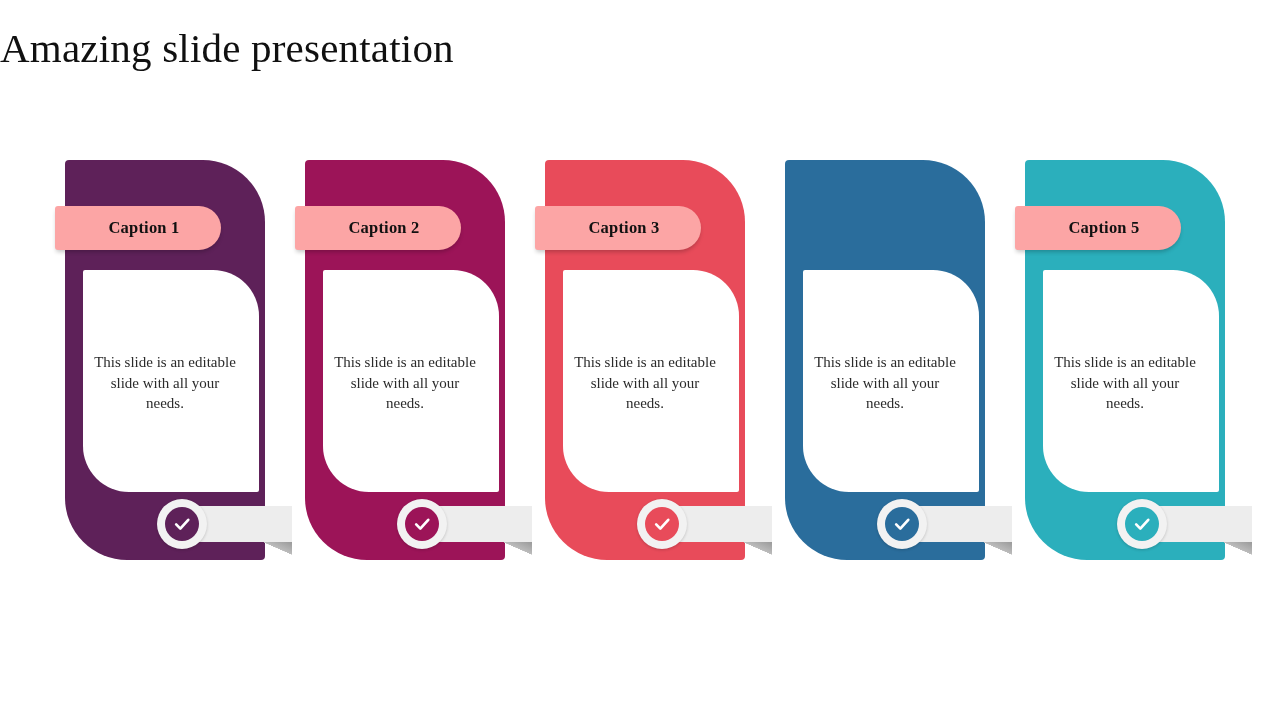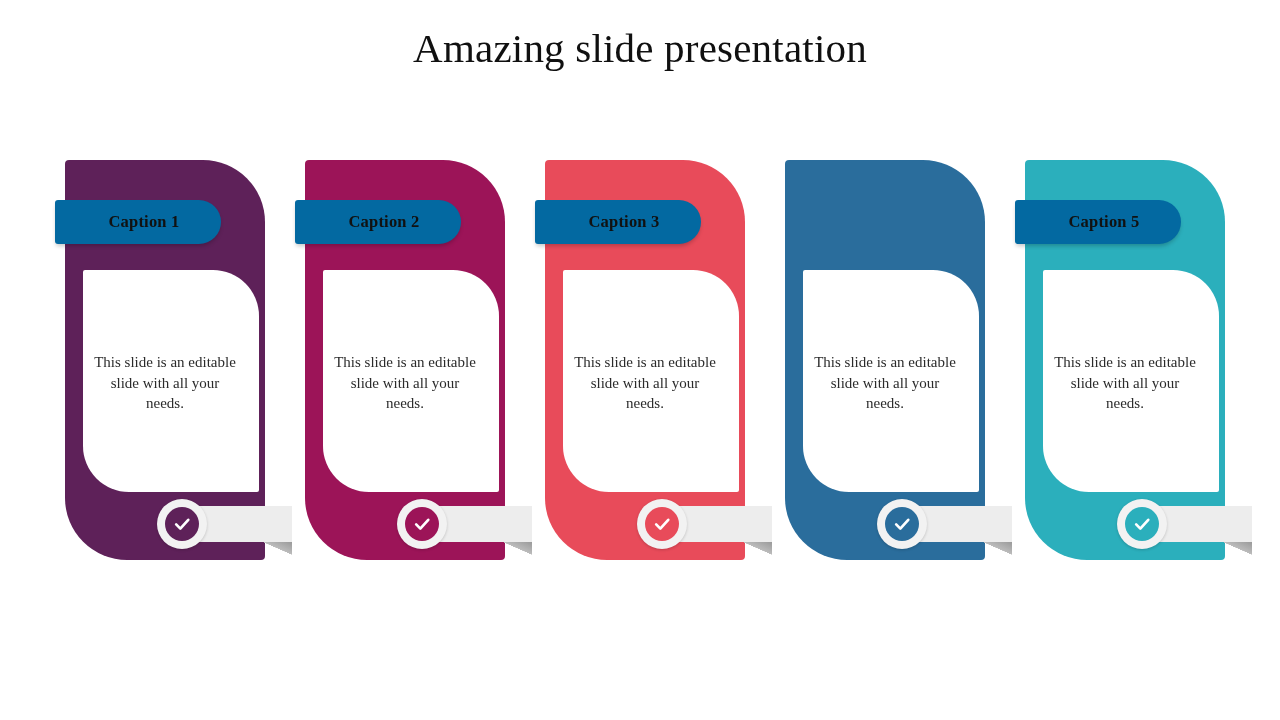--- a/index.html
+++ b/index.html
@@ -18,21 +18,21 @@
     height: 720px;
     background: #ffffff;
   }
 
   
   .slide-title {
     position: absolute;
     top: 26px;
     left: 0;
     width: 1280px;
-    text-align: center;
+    text-align: left;
     font-family: "Liberation Serif", "DejaVu Serif", serif;
     font-size: 41px;
     font-weight: 400;
     color: #101010;
     letter-spacing: 0.2px;
     line-height: 1.1;
   }
 
   
   .cards {
@@ -81,24 +81,24 @@
     font-family: "Liberation Serif", "DejaVu Serif", serif;
     font-size: 15px;
     line-height: 20.5px;
     color: #2b2b2b;
   }
 
   
   .caption-ribbon {
     position: absolute;
     left: -10px;
-    top: 40px;
+    top: 46px;
     width: 166px;
     height: 44px;
-    background: #0369a1;
+    background: #fca5a5;
     border-radius: 3px 22px 22px 3px;
     box-shadow: 0 3px 4px -1px rgba(0,0,0,0.22);
     display: flex;
     align-items: center;
     justify-content: center;
   }
 
   .caption-text {
     font-family: "Liberation Serif", "DejaVu Serif", serif;
     font-weight: bold;

